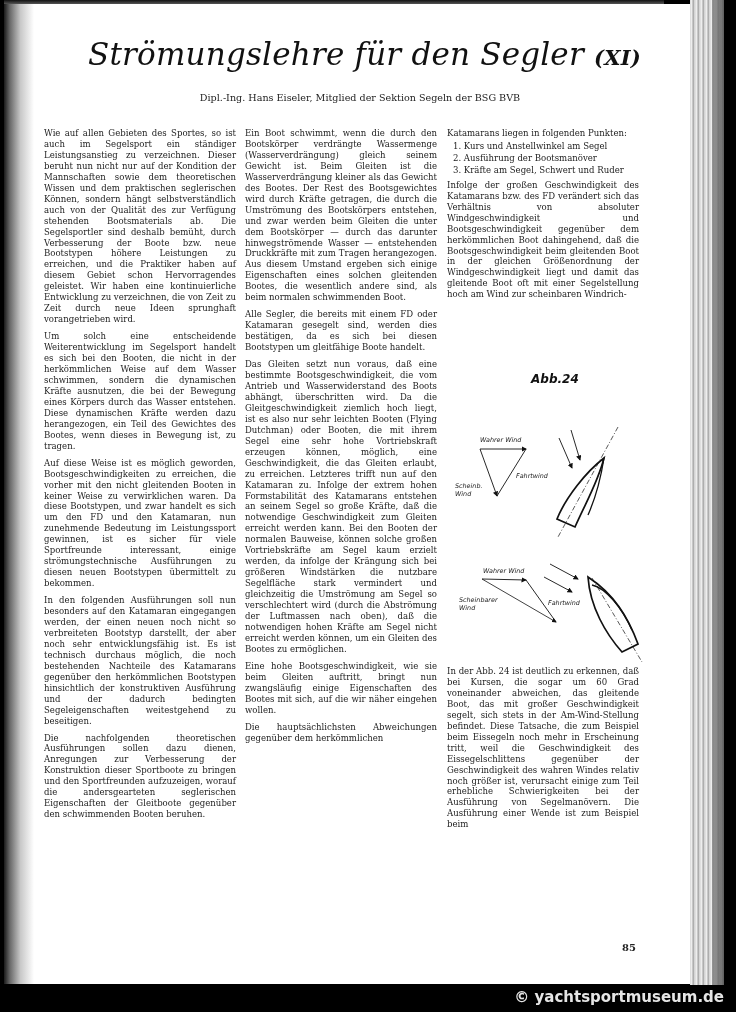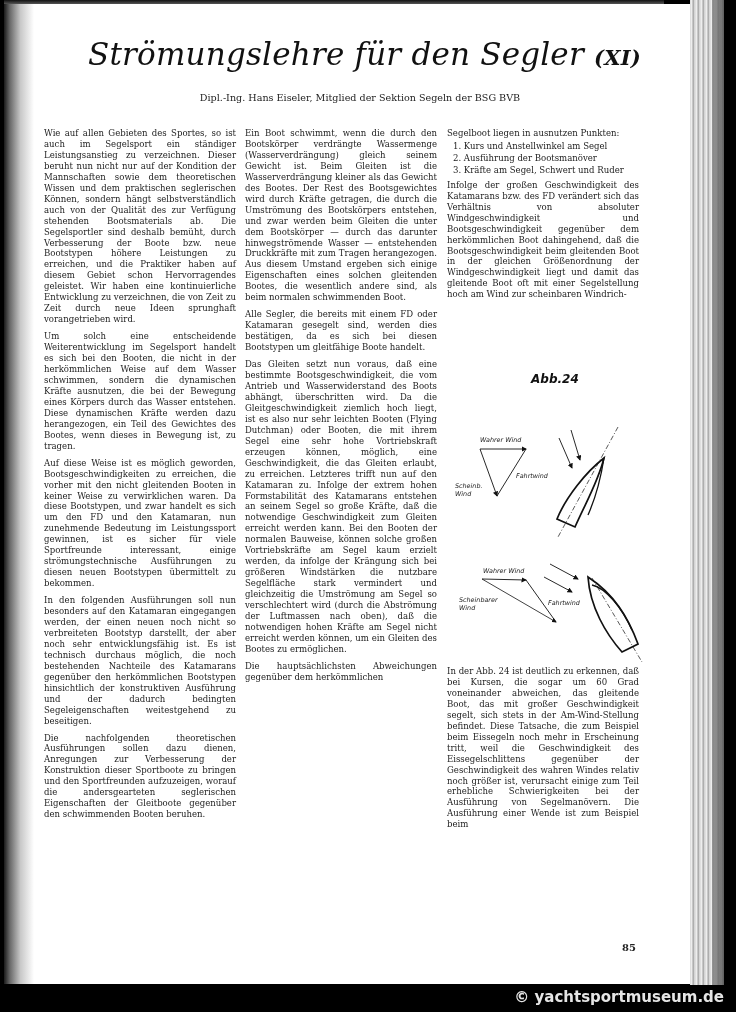--- a/index.html
+++ b/index.html
@@ -102,25 +102,26 @@
   <p>Um solch eine entscheidende Weiterentwicklung im Segelsport handelt es sich bei den Booten, die nicht in der herkömmlichen Weise auf dem Wasser schwimmen, sondern die dynamischen Kräfte ausnutzen, die bei der Bewegung eines Körpers durch das Wasser entstehen. Diese dynamischen Kräfte werden dazu herangezogen, ein Teil des Gewichtes des Bootes, wenn dieses in Bewegung ist, zu tragen.</p>
   <p>Auf diese Weise ist es möglich geworden, Bootsgeschwindigkeiten zu erreichen, die vorher mit den nicht gleitenden Booten in keiner Weise zu verwirklichen waren. Da diese Bootstypen, und zwar handelt es sich um den FD und den Katamaran, nun zunehmende Bedeutung im Leistungssport gewinnen, ist es sicher für viele Sportfreunde interessant, einige strömungstechnische Ausführungen zu diesen neuen Bootstypen übermittelt zu bekommen.</p>
   <p>In den folgenden Ausführungen soll nun besonders auf den Katamaran eingegangen werden, der einen neuen noch nicht so verbreiteten Bootstyp darstellt, der aber noch sehr entwicklungsfähig ist. Es ist technisch durchaus möglich, die noch bestehenden Nachteile des Katamarans gegenüber den herkömmlichen Bootstypen hinsichtlich der konstruktiven Ausführung und der dadurch bedingten Segeleigenschaften weitestgehend zu beseitigen.</p>
   <p>Die nachfolgenden theoretischen Ausführungen sollen dazu dienen, Anregungen zur Verbesserung der Konstruktion dieser Sportboote zu bringen und den Sportfreunden aufzuzeigen, worauf die andersgearteten seglerischen Eigenschaften der Gleitboote gegenüber den schwimmenden Booten beruhen.</p>
 </div>
 
 <div class="col" id="col2">
   <p>Ein Boot schwimmt, wenn die durch den Bootskörper verdrängte Wassermenge (Wasserverdrängung) gleich seinem Gewicht ist. Beim Gleiten ist die Wasserverdrängung kleiner als das Gewicht des Bootes. Der Rest des Bootsgewichtes wird durch Kräfte getragen, die durch die Umströmung des Bootskörpers entstehen, und zwar werden beim Gleiten die unter dem Bootskörper — durch das darunter hinwegströmende Wasser — entstehenden Druckkräfte mit zum Tragen herangezogen. Aus diesem Umstand ergeben sich einige Eigenschaften eines solchen gleitenden Bootes, die wesentlich andere sind, als beim normalen schwimmenden Boot.</p>
   <p>Alle Segler, die bereits mit einem FD oder Katamaran gesegelt sind, werden dies bestätigen, da es sich bei diesen Bootstypen um gleitfähige Boote handelt.</p>
   <p>Das Gleiten setzt nun voraus, daß eine bestimmte Bootsgeschwindigkeit, die vom Antrieb und Wasserwiderstand des Boots abhängt, überschritten wird. Da die Gleitgeschwindigkeit ziemlich hoch liegt, ist es also nur sehr leichten Booten (Flying Dutchman) oder Booten, die mit ihrem Segel eine sehr hohe Vortriebskraft erzeugen können, möglich, eine Geschwindigkeit, die das Gleiten erlaubt, zu erreichen. Letzteres trifft nun auf den Katamaran zu. Infolge der extrem hohen Formstabilität des Katamarans entstehen an seinem Segel so große Kräfte, daß die notwendige Geschwindigkeit zum Gleiten erreicht werden kann. Bei den Booten der normalen Bauweise, können solche großen Vortriebskräfte am Segel kaum erzielt werden, da infolge der Krängung sich bei größeren Windstärken die nutzbare Segelfläche stark vermindert und gleichzeitig die Umströmung am Segel so verschlechtert wird (durch die Abströmung der Luftmassen nach oben), daß die notwendigen hohen Kräfte am Segel nicht erreicht werden können, um ein Gleiten des Bootes zu ermöglichen.</p>
+  <p>Eine hohe Bootsgeschwindigkeit, wie sie beim Gleiten auftritt, bringt nun zwangsläufig einige Eigenschaften des Bootes mit sich, auf die wir näher eingehen wollen.</p>
   <p>Die hauptsächlichsten Abweichungen gegenüber dem herkömmlichen</p>
 </div>
 
 <div class="col" id="col3">
-  <p style="margin-bottom:2px">Segelboot liegen in ausnutzen Punkten:</p>
+  <p style="margin-bottom:2px">Katamarans liegen in folgenden Punkten:</p>
   <ul class="list">
     <li>1. Kurs und Anstellwinkel am Segel</li>
     <li>2. Ausführung der Bootsmanöver</li>
     <li>3. Kräfte am Segel, Schwert und Ruder</li>
   </ul>
   <p>Infolge der großen Geschwindigkeit des Katamarans bzw. des FD verändert sich das Verhältnis von absoluter Windgeschwindigkeit und Bootsgeschwindigkeit gegenüber dem herkömmlichen Boot dahingehend, daß die Bootsgeschwindigkeit beim gleitenden Boot in der gleichen Größenordnung der Windgeschwindigkeit liegt und damit das gleitende Boot oft mit einer Segelstellung hoch am Wind zur scheinbaren Windrich-</p>
 </div>
 
 <div class="figure">
   <div class="fig-title">Abb.24</div>

